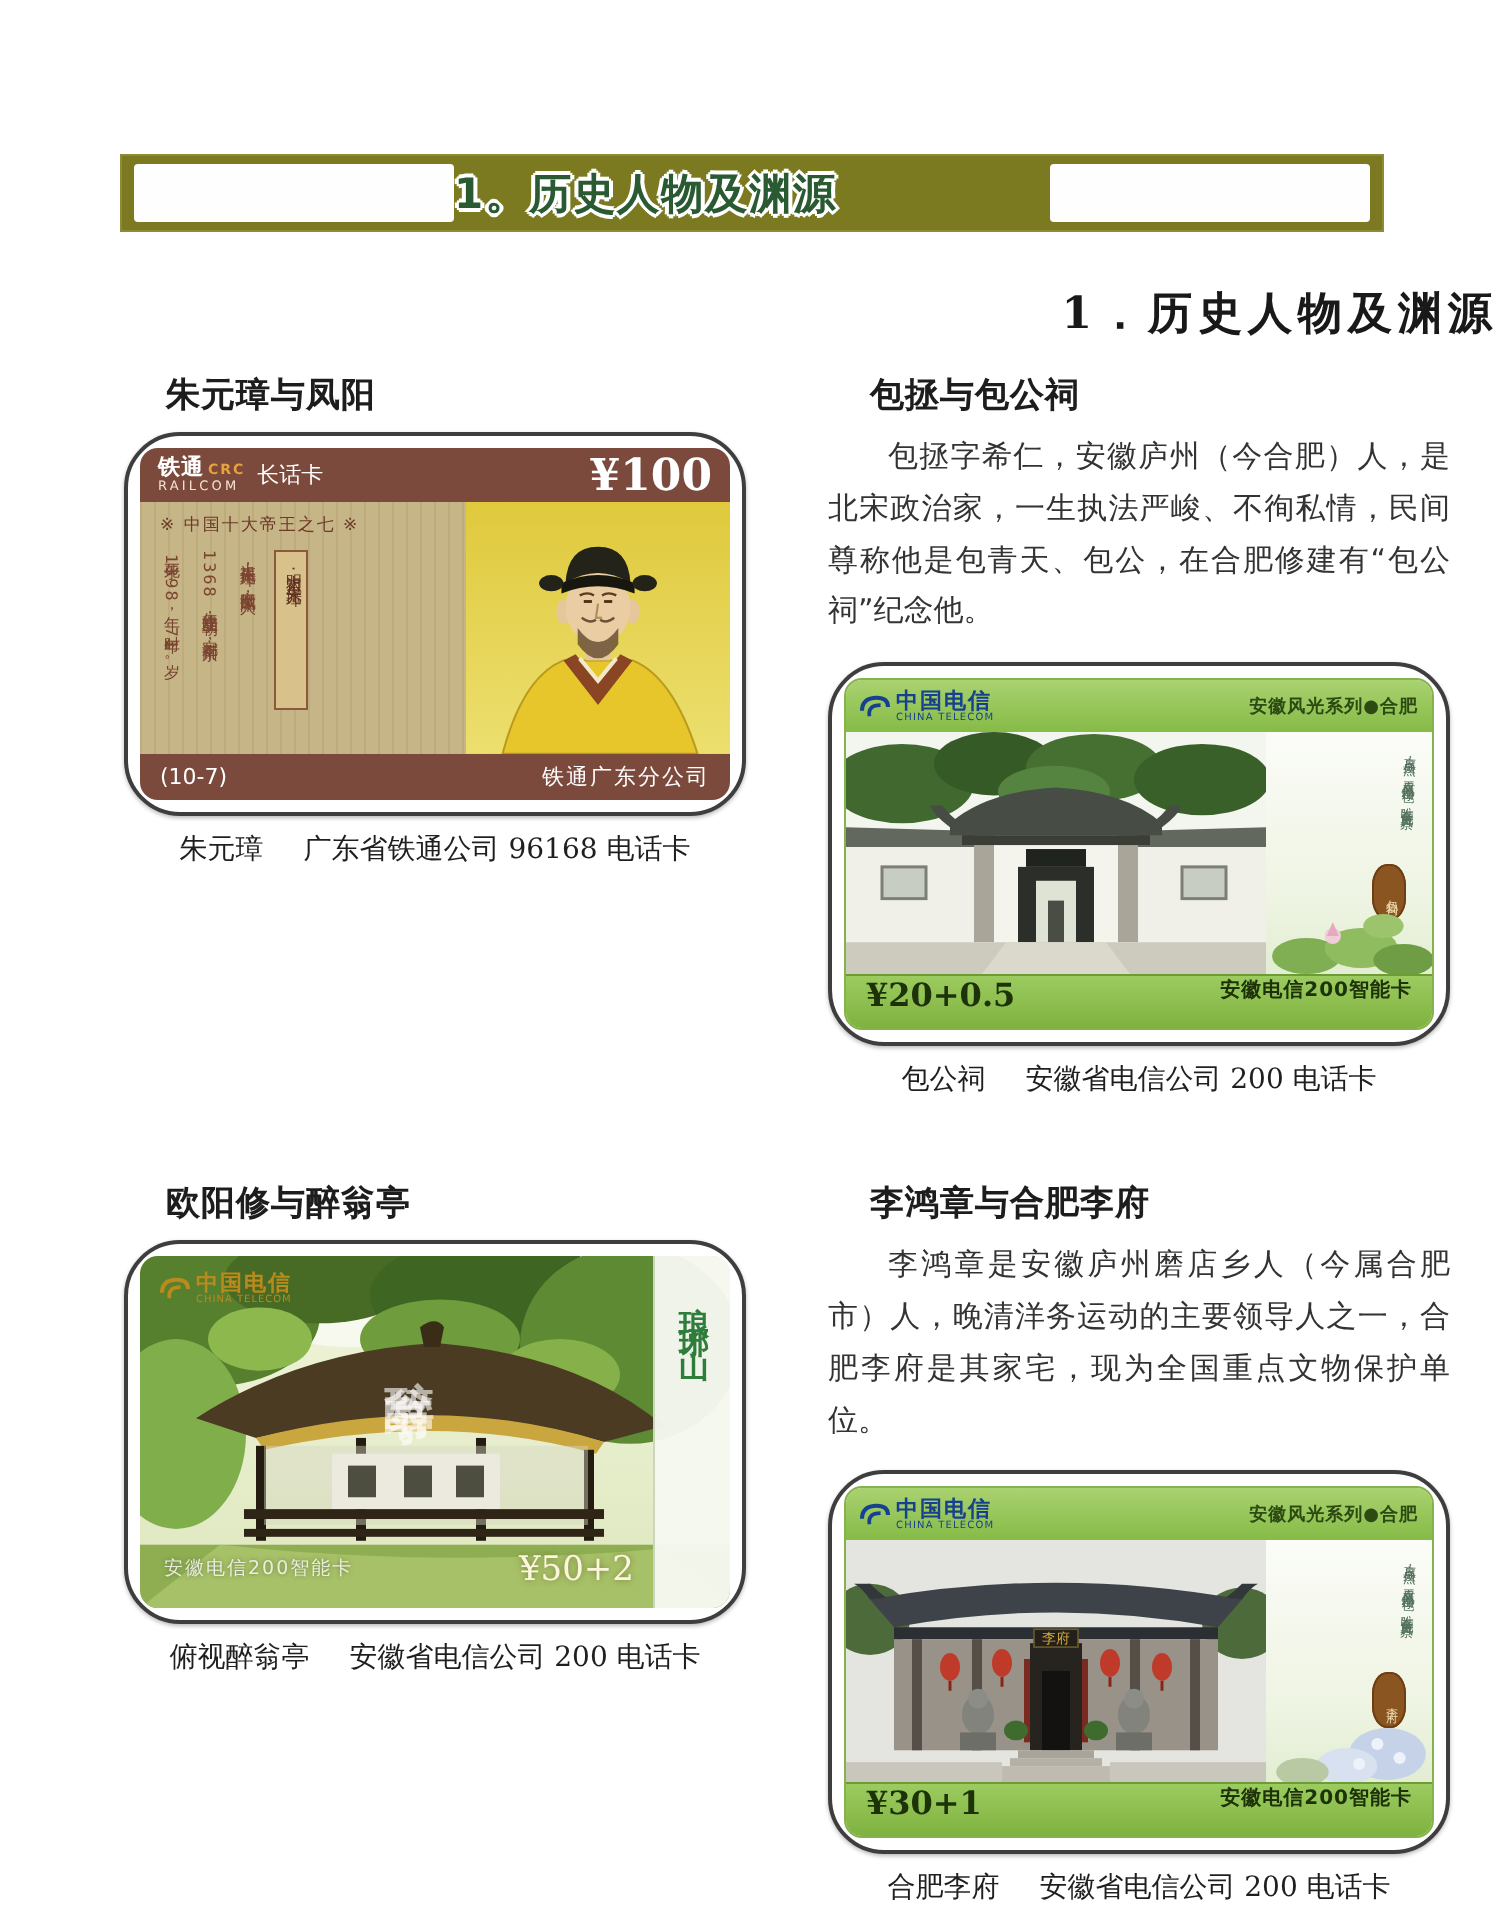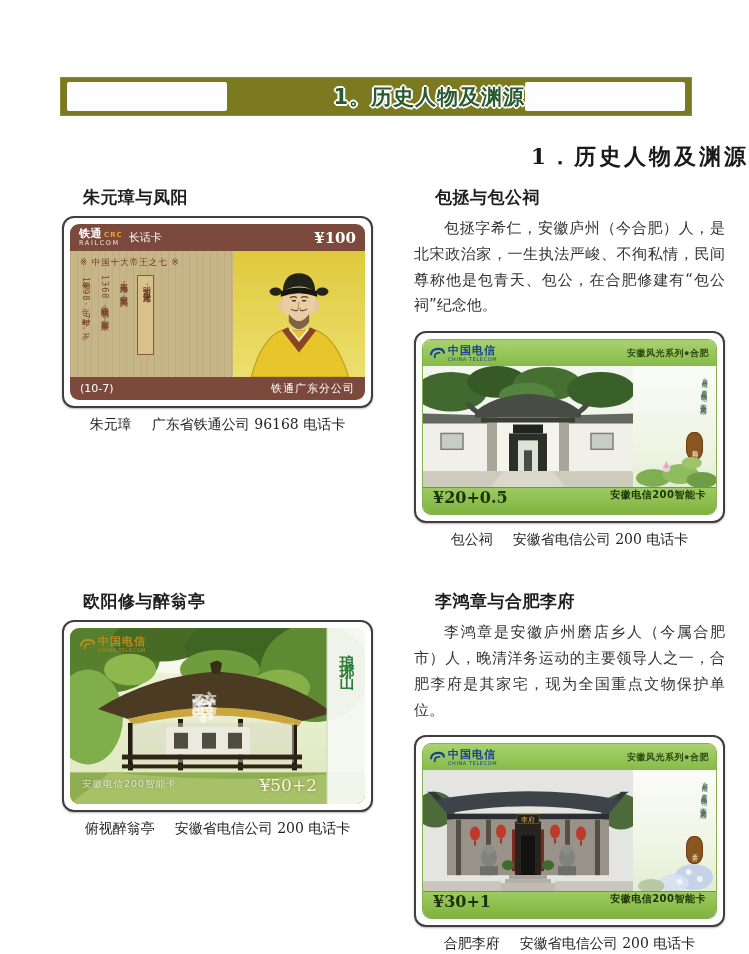--- a/index.html
+++ b/index.html
@@ -6,55 +6,55 @@
   html,body { background:#ffffff; }
   body { width:749px; height:954px; font-family:"DejaVu Sans","Liberation Sans",sans-serif; }
   .page { position:relative; width:749px; height:954px; background:#fff; overflow:hidden; }
 
   
   .banner { position:absolute; left:60px; top:77px; width:632px; height:39px;
             background:#7c7a20; border:1px solid #8d8b33; display:flex; align-items:center; }
   .banner-box { height:29px; background:#fefefe; border-radius:2px; flex:0 0 auto; }
   .banner-box.left  { width:160px; margin-left:6px; }
   .banner-box.right { width:160px; margin-right:6px; }
-  .banner-title { flex:1; text-align:right; font-size:21px; font-weight:bold; color:#2a5a31;
+  .banner-title { flex:1; text-align:left; font-size:21px; font-weight:bold; color:#2a5a31;
             letter-spacing:1px;
             text-shadow:-2px 0 0 #fff,2px 0 0 #fff,0 -2px 0 #fff,0 2px 0 #fff,
                         -1px -1px 0 #fff,1px -1px 0 #fff,-1px 1px 0 #fff,1px 1px 0 #fff; }
 
   .page-title { position:absolute; top:142px; left:0; width:100%; text-align:right;
             font-family:"DejaVu Serif","Liberation Serif",serif; font-size:22px; font-weight:600;
             color:#191919; letter-spacing:3px; }
 
   
   .grid { position:absolute; left:62px; top:186px; width:638px; display:grid;
           grid-template-columns:311px 311px; column-gap:16px; row-gap:26px;gap:41px; }
   section h2 { font-size:17px; font-weight:bold; color:#1d1d1d; margin:0 0 7px 21px; letter-spacing:.5px; }
   section p  { font-size:15px; line-height:1.72; color:#333; text-indent:2em; text-align:justify;
                margin-bottom:12px; }
 
-  .card-frame { height:192px; border:2px solid #3e3e3e; border-radius:12px; background:#fff;
+  .card-frame { height:192px; border:2px solid #3e3e3e; border-radius:28px; background:#fff;
                padding:6px; box-shadow:0 1px 2px rgba(0,0,0,.28); }
   .card { height:100%; border-radius:9px; overflow:hidden; position:relative;
           display:flex; flex-direction:column; }
 
   .caption { margin-top:8px; text-align:center; font-family:"DejaVu Serif","Liberation Serif",serif;
              font-size:14px; color:#1f1f1f; }
   .caption .cap-name { margin-right:20px; }
 
   
   .rc-bar { background:#7b4a3c; color:#fff; display:flex; align-items:center; flex:0 0 auto; }
   .rc-top { height:27px; padding:0 9px; }
   .rc-brand { line-height:1; margin-right:6px; }
   .rc-brand-top { font-size:11px; font-weight:bold; letter-spacing:.5px; }
   .rc-crc { font-size:7px; color:#e8a13c; margin-left:2px; letter-spacing:1px; }
   .rc-brand-en { font-size:6.5px; letter-spacing:1.6px; color:#f3e3d6; margin-top:1px; }
   .rc-type { font-size:11px; }
   .rc-value { margin-left:auto; font-family:"DejaVu Serif","Liberation Serif",serif;
-              font-size:15px; font-weight:bold; }
+              font-size:22px; font-weight:bold; }
   .rc-mid { flex:1; display:flex; background:#c6b587;
             background-image:repeating-linear-gradient(90deg, rgba(90,60,30,.08) 0 1px, transparent 1px 7px); }
   .rc-left { flex:1; padding:6px 4px 4px 10px; position:relative; }
   .rc-series { font-size:8.5px; color:#6b3a28; letter-spacing:1px; white-space:nowrap; }
   .rc-cols { display:flex; gap:9px; margin-top:6px; height:92px; }
   .rc-vtext { writing-mode:vertical-rl; font-size:8px; color:#7a4330; line-height:1.25;
               letter-spacing:1px; height:92px; overflow:hidden; }
   .rc-plaque { writing-mode:vertical-rl; font-size:8px; color:#5e2f1e; background:#d9c18c;
               border:1px solid #8a5a3a; padding:4px 2px; height:80px; align-self:flex-start;
               letter-spacing:1px; overflow:hidden; }
@@ -65,21 +65,21 @@
 
   
   .tc { background:#eaf3da; border:1px solid #86b14c; border-radius:9px; }
   .tc-top { height:26px; flex:0 0 auto; background:linear-gradient(180deg,#a9d270,#86bb47);
             display:flex; align-items:center; justify-content:space-between; padding:0 7px; }
   .tc-logo { display:flex; align-items:center; gap:3px; }
   .tc-logo svg { display:block; }
   .tc-logo-txt { line-height:1; }
   .tc-logo-cn { font-size:11px; font-weight:bold; color:#17418f; letter-spacing:1px; }
   .tc-logo-en { font-size:5px; color:#17418f; letter-spacing:.6px; margin-top:1px; }
-  .tc-series { font-size:9px; font-weight:bold; color:#2c4a12; letter-spacing:.5px;font-family:Liberation Mono, monospace; }
+  .tc-series { font-size:9px; font-weight:bold; color:#2c4a12; letter-spacing:.5px; }
   .tc-mid { flex:1; display:flex; min-height:0; }
   .tc-photo { flex:0 0 210px; position:relative; }
   .tc-photo svg { display:block; width:100%; height:100%; }
   .tc-side { flex:1; position:relative; background:linear-gradient(180deg,#fbfcf8 0%,#eef4e2 70%,#e2edd2 100%); }
   .tc-side-text { position:absolute; top:7px; right:7px; writing-mode:vertical-rl;
             font-size:6.5px; color:#51705a; line-height:1.9; letter-spacing:1px; height:78px;
             transform:rotate(3deg); overflow:hidden; }
   .tc-seal { position:absolute; right:13px; top:66px; width:17px; height:28px; background:#8a5520;
             border-radius:45% 45% 45% 45% / 38% 38% 38% 38%; color:#ecd9ae; font-size:6px;
             writing-mode:vertical-rl; display:flex; align-items:center; justify-content:center;

